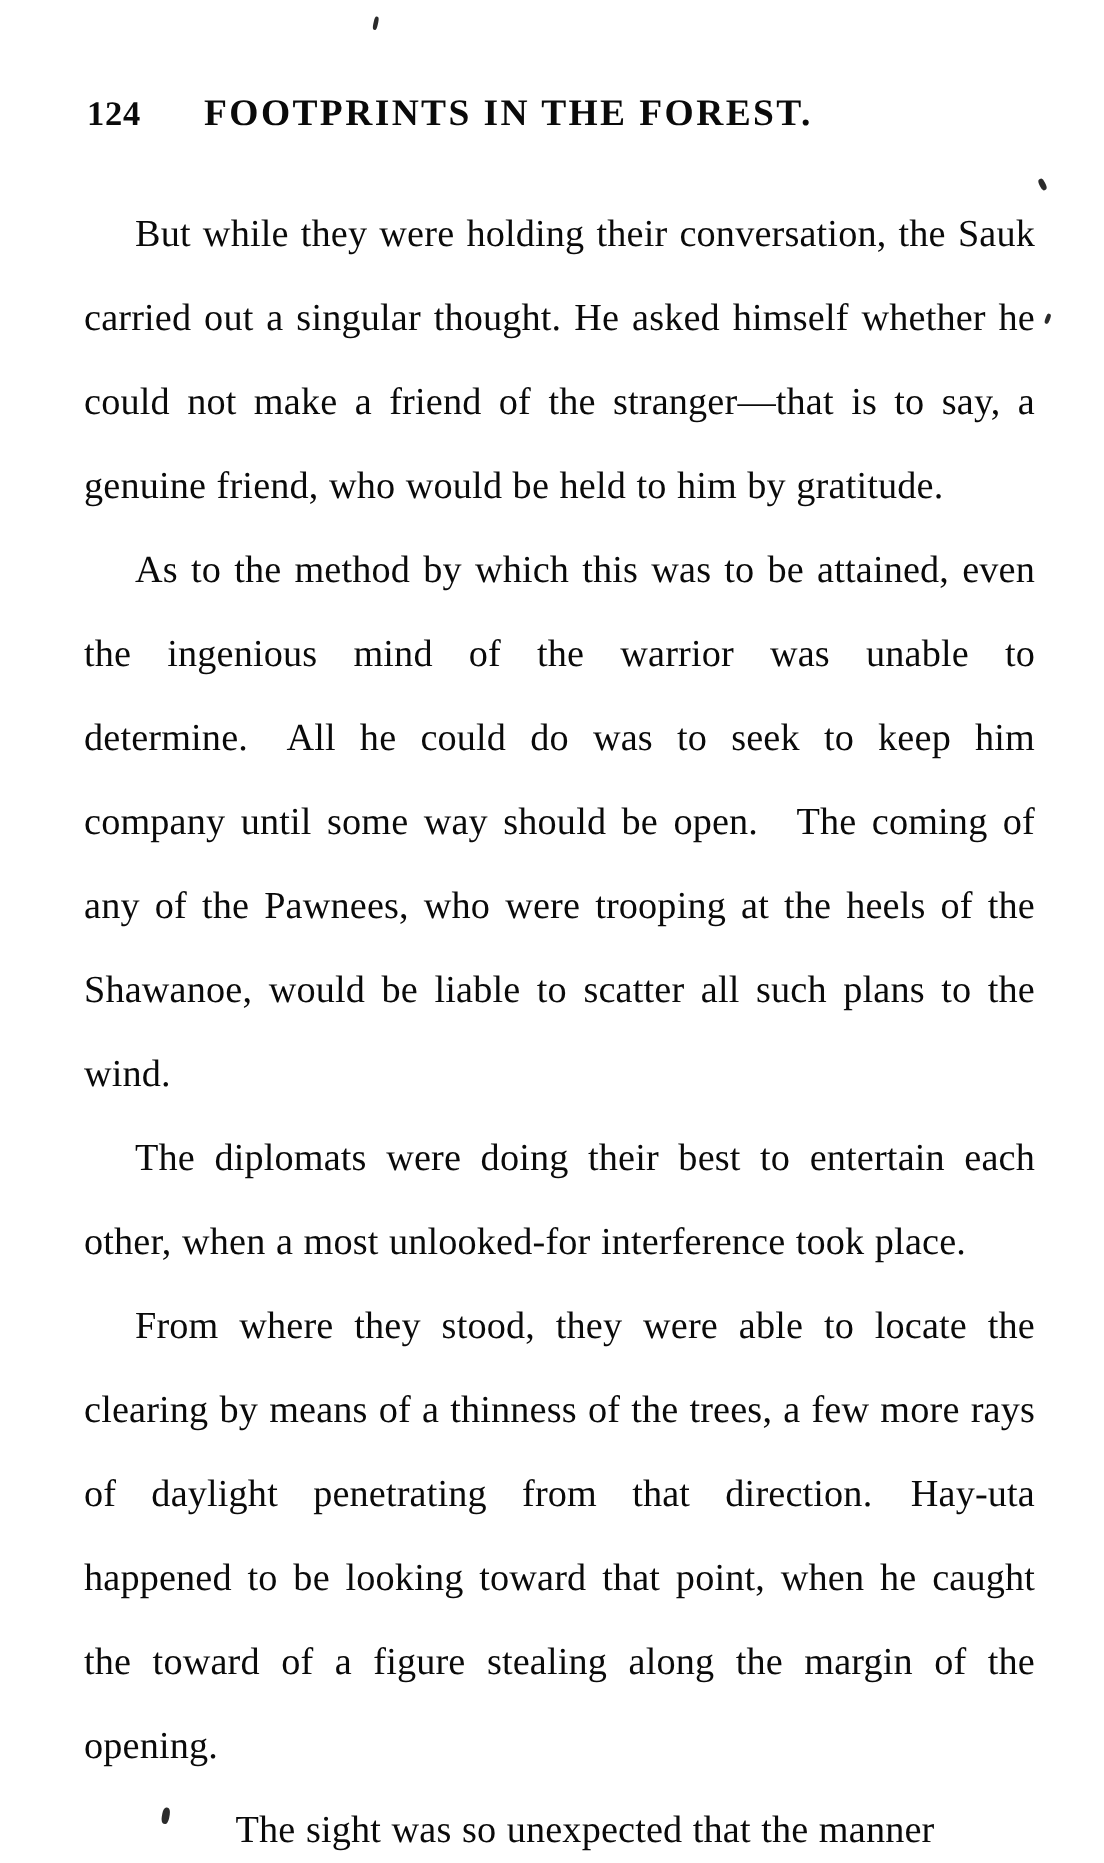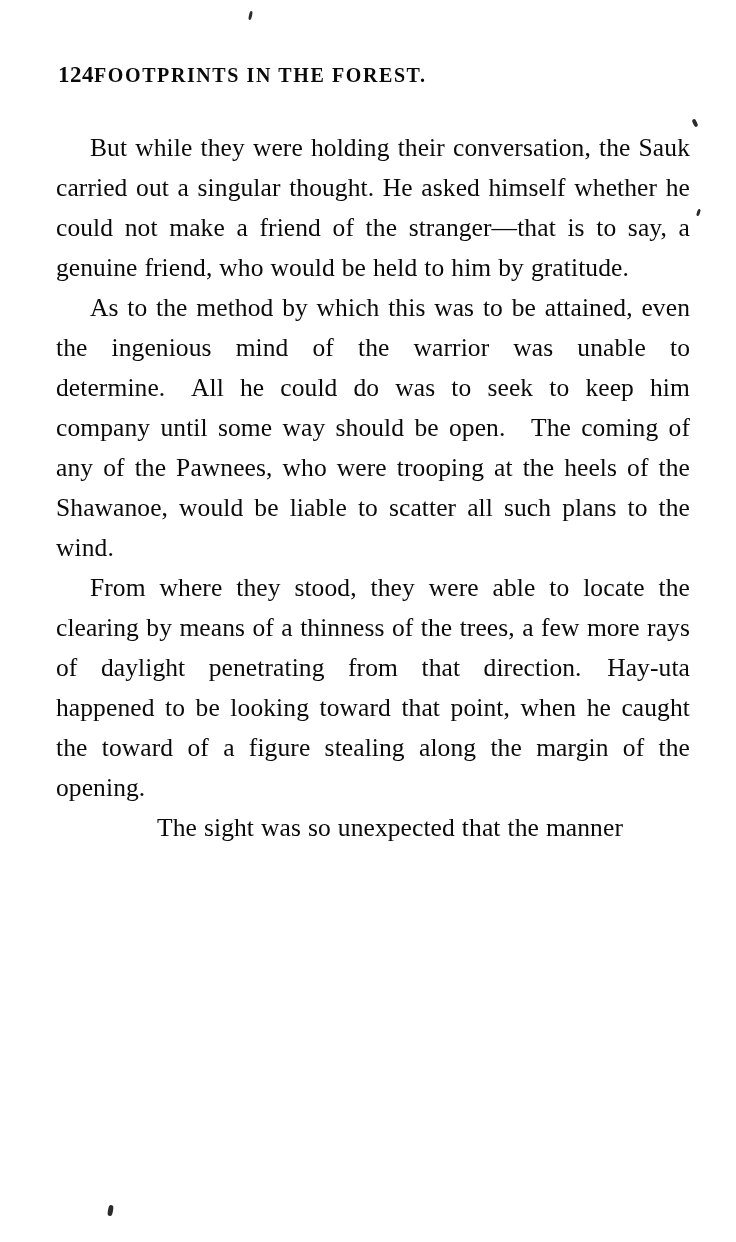--- a/index.html
+++ b/index.html
@@ -62,37 +62,38 @@
     width: 620px;
     display: flex;
     align-items: baseline;
   }
   .folio {
     font-weight: bold;
     font-size: 23px;
     letter-spacing: 0.5px;
   }
   .running-head {
-    font-size: 20px;
+    margin-left: 42px;
+    font-size: 25px;
     font-variant: small-caps;
     font-weight: bold;
     letter-spacing: 1.6px;
     white-space: nowrap;
   }
 
   .body-text {
     position: absolute;
     left: 56px;
     top: 128px;
     width: 634px;
   }
   .para {
     margin: 0;
     font-size: 25.5px;
-    line-height: 40px;
+    line-height: 56px;
     text-align: justify;
     text-indent: 34px;
     letter-spacing: 0.1px;
     word-spacing: 0.5px;
   }
   .para.last {
     text-align: center;
   }
 </style>
 </head>
@@ -106,17 +107,18 @@
   <div class="speck speck-bottom"></div>
 
   <div class="header">
     <span class="folio">124</span>
     <span class="running-head">FOOTPRINTS IN THE FOREST.</span>
   </div>
 
   <div class="body-text">
     <p class="para">But while they were holding their conversation, the Sauk carried out a singular thought. He asked himself whether he could not make a friend of the stranger—that is to say, a genuine friend, who would be held to him by gratitude.</p>
     <p class="para">As to the method by which this was to be attained, even the ingenious mind of the warrior was unable to determine. All he could do was to seek to keep him company until some way should be open. The coming of any of the Pawnees, who were trooping at the heels of the Shawanoe, would be liable to scatter all such plans to the wind.</p>
+    <p class="para">The diplomats were doing their best to entertain each other, when a most unlooked-for interference took place.</p>
     <p class="para">From where they stood, they were able to locate the clearing by means of a thinness of the trees, a few more rays of daylight penetrating from that direction. Hay-uta happened to be looking toward that point, when he caught the toward of a figure stealing along the margin of the opening.</p>
     <p class="para last">The sight was so unexpected that the manner</p>
   </div>
 
 </div>
 
 </body></html>

